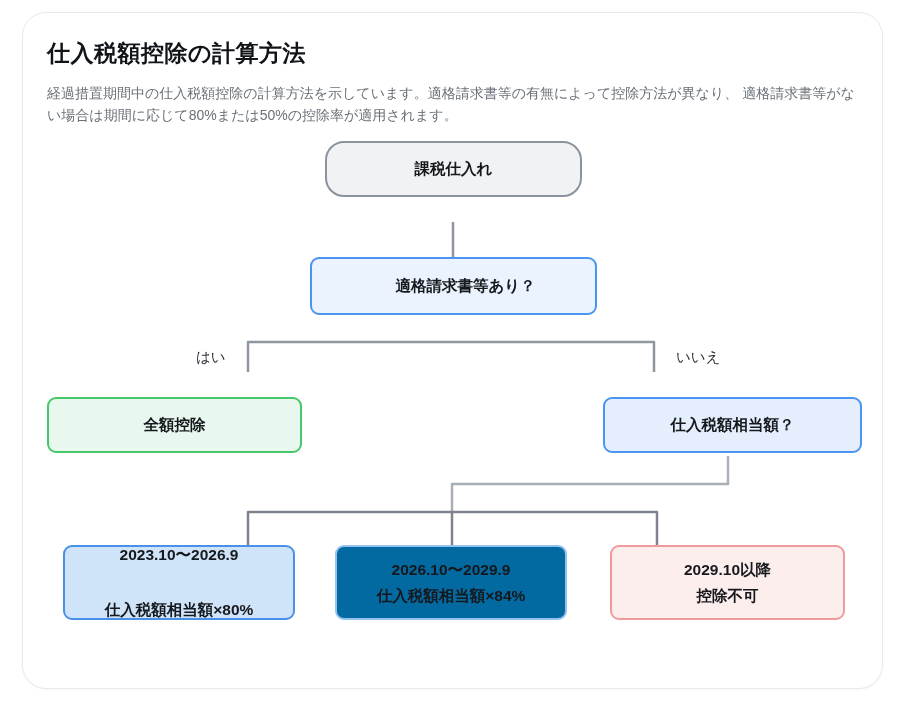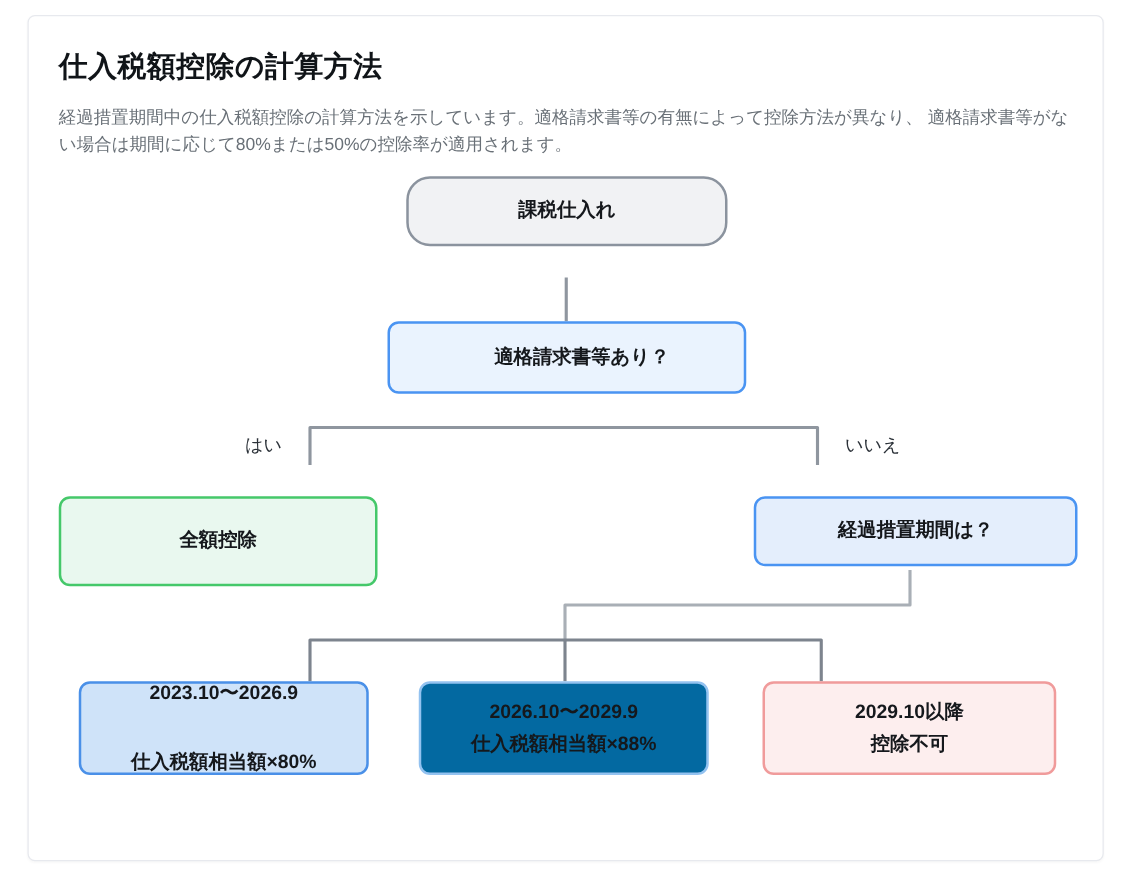--- a/index.html
+++ b/index.html
@@ -1,40 +1,40 @@
 <!DOCTYPE html>
 <html><head>
 <meta charset="utf-8">
 <style>
   html,body{margin:0;padding:0;background:#ffffff;}
   body{font-family:"Liberation Sans","DejaVu Sans",sans-serif;}
   .page{position:relative;width:905px;height:705px;background:#ffffff;overflow:hidden;}
   .card{position:absolute;left:22px;top:12px;width:861px;height:677px;background:#ffffff;
-        border:1px solid #e7e9ee;border-radius:6px;box-shadow:0 1px 2px rgba(0,0,0,0.03);box-sizing:border-box;}
+        border:1px solid #e7e9ee;border-radius:24px;box-shadow:0 1px 2px rgba(0,0,0,0.03);box-sizing:border-box;}
   .title{margin:25px 0 0 24px;font-size:23px;font-weight:700;color:#101418;letter-spacing:0.5px;}
   .desc{margin:13px 24px 0 24px;width:818px;font-size:14px;line-height:22px;color:#697077;}
   .chart{position:absolute;left:0;top:0;width:905px;height:705px;}
   .connectors{position:absolute;left:0;top:0;pointer-events:none;}
   .ln{fill:none;stroke:#8f969f;stroke-width:2.5;stroke-linejoin:round;stroke-linecap:butt;}
   .ln-light{fill:none;stroke:#a9afb6;stroke-width:2.5;stroke-linejoin:round;}
   .ln-dark{fill:none;stroke:#7d848e;stroke-width:2.5;stroke-linejoin:round;}
   .node{position:absolute;display:flex;flex-direction:column;align-items:center;justify-content:center;
         box-sizing:border-box;border:2px solid;border-radius:9px;text-align:center;
         font-weight:700;font-size:15.5px;color:#15181c;line-height:26px;}
   .node-gray {background:#f1f2f4;border-color:#8b939e;border-radius:19px;}
   .node-blue {background:#eaf3fe;border-color:#4a94f2;}
   .node-blue2{background:#e4eefc;border-color:#4a94f2;}
   .node-green{background:#e9f8ef;border-color:#45c86a;}
   .node-blue-deep{background:#cfe3f9;border-color:#4a90e8;gap:29px;}
   .node-blue-soft{background:#0369a1;border-color:#93c2f0;}
   .node-red  {background:#fdeeee;border-color:#f09b9b;}
   .edge-label{position:absolute;font-size:14.5px;color:#2b3138;line-height:16px;}
   .n1{left:325px;top:141px;width:257px;height:56px;}
   .n2{left:310px;top:257px;width:287px;height:58px;padding-left:24px;}
-  .n3{left:47px; top:397px;width:255px;height:72px;}
+  .n3{left:47px; top:397px;width:255px;height:56px;}
   .n4{left:603px;top:397px;width:259px;height:56px;}
   .n5{left:63px; top:545px;width:232px;height:75px;}
   .n6{left:335px;top:545px;width:232px;height:75px;}
   .n7{left:610px;top:545px;width:235px;height:75px;}
   .lbl-yes{left:196px;top:349px;text-align:right;}
   .lbl-no{left:676px;top:349px;}
 </style>
 </head>
 <body>
 
@@ -62,31 +62,31 @@
     </div>
 
     <div class="edge-label lbl-yes">はい</div>
     <div class="edge-label lbl-no">いいえ</div>
 
     <div class="node node-green n3">
       <span>全額控除</span>
     </div>
 
     <div class="node node-blue2 n4">
-      <span>経過措置期間は？</span>
+      <span>仕入税額相当額？</span>
     </div>
 
     <div class="node node-blue-deep n5">
       <span>2023.10〜2026.9</span>
       <span>仕入税額相当額×80%</span>
     </div>
 
     <div class="node node-blue-soft n6">
       <span>2026.10〜2029.9</span>
-      <span>仕入税額相当額×88%</span>
+      <span>仕入税額相当額×84%</span>
     </div>
 
     <div class="node node-red n7">
       <span>2029.10以降</span>
       <span>控除不可</span>
     </div>
   </div>
 </div>
 
 </body></html>

